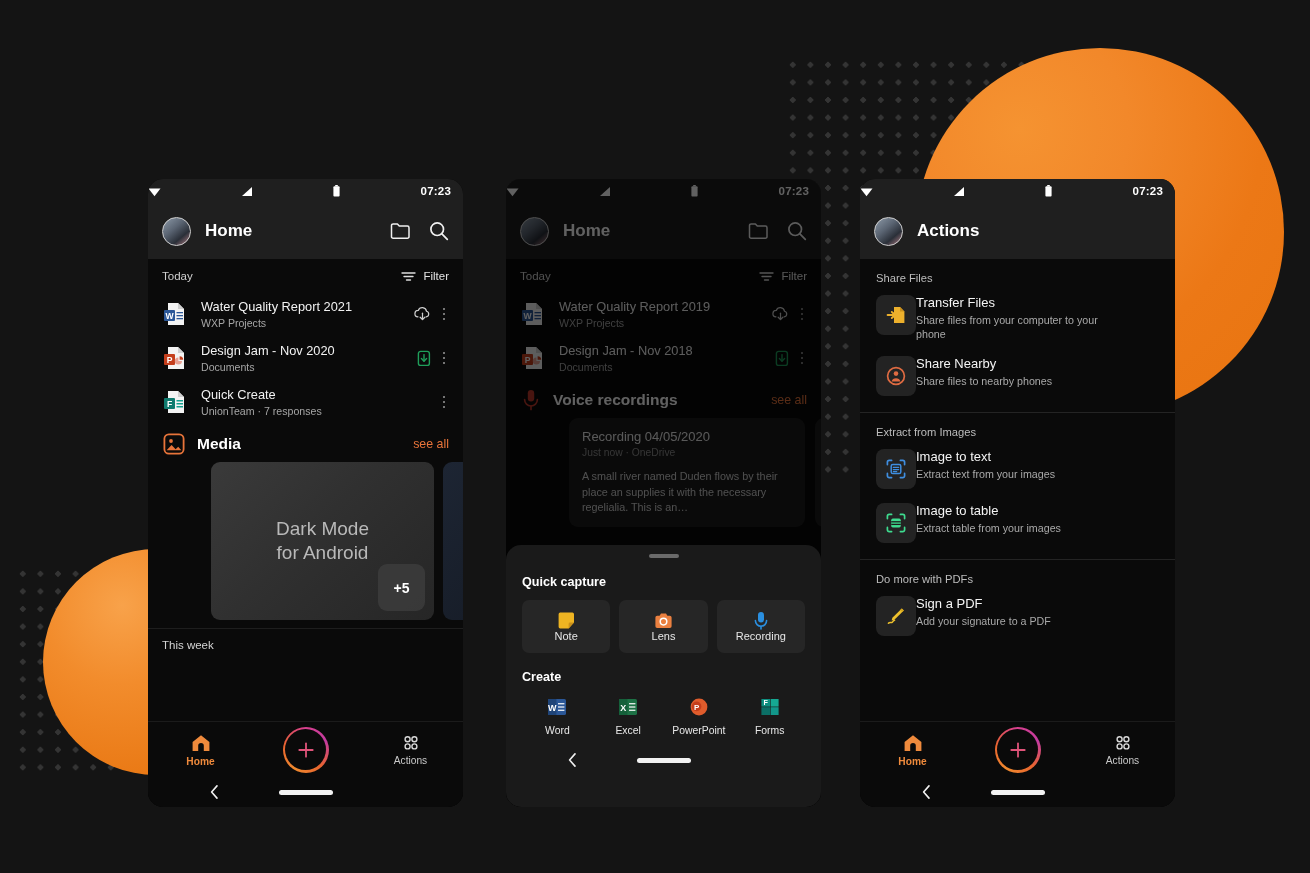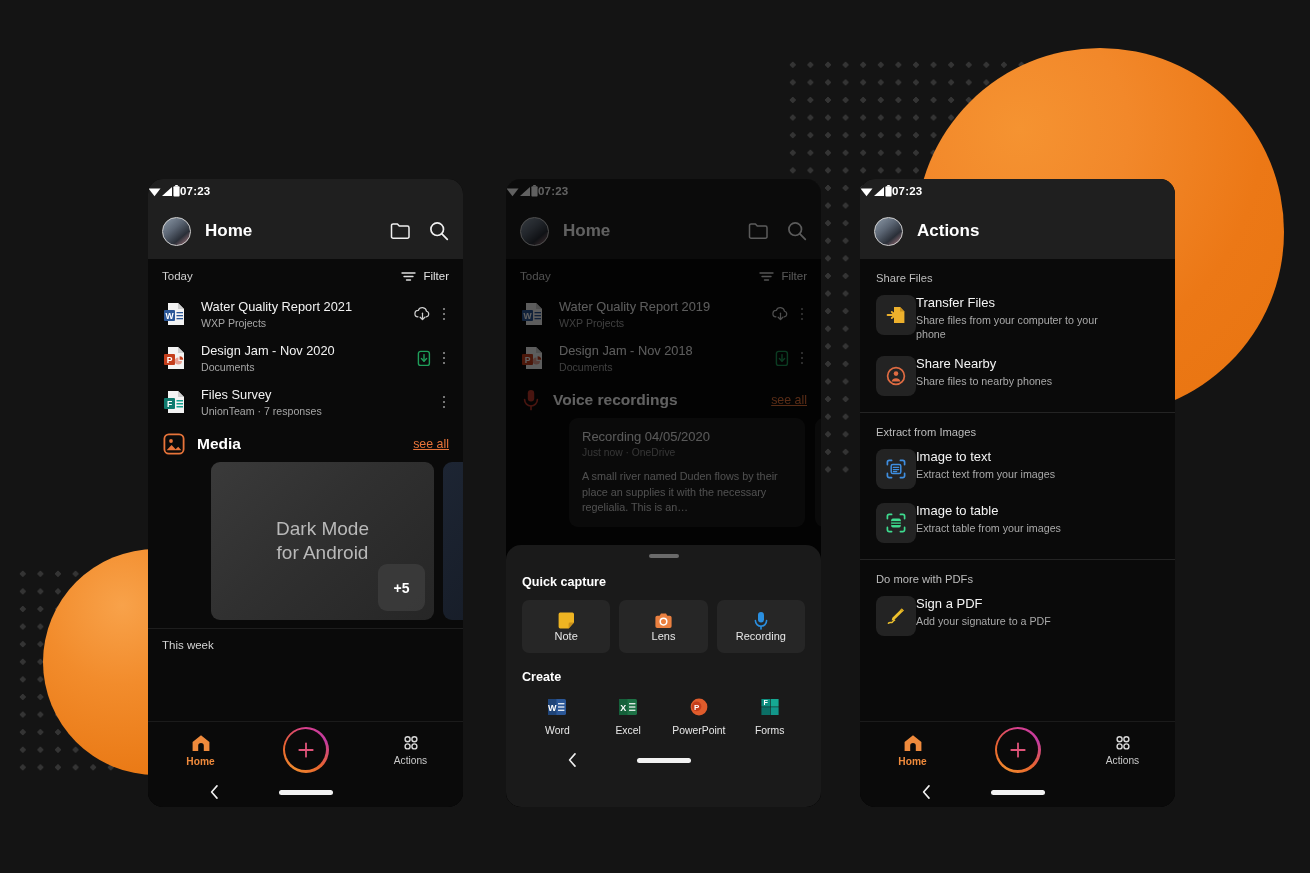--- a/index.html
+++ b/index.html
@@ -18,21 +18,21 @@
 
   
   .phone{position:absolute;border-radius:15px;overflow:hidden;background:#000;
          display:flex;flex-direction:column;}
   #phone1{left:148px;top:179px;width:315px;height:628px;}
   #phone2{left:506px;top:179px;width:315px;height:628px;}
   #phone3{left:860px;top:179px;width:315px;height:628px;}
   #phone2 .dim{position:absolute;inset:0;background:rgba(0,0,0,.62);z-index:40;pointer-events:none;}
 
   
-  .statusbar{height:24px;background:#1f1f1f;display:flex;align-items:center;justify-content:flex-start;
+  .statusbar{height:24px;background:#1f1f1f;display:flex;align-items:center;justify-content:space-between;
              padding:0 12px 0 0;flex:0 0 auto;}
   .sb-time{color:#fff;font-size:11.5px;font-weight:bold;letter-spacing:.2px;}
   .sb-ico{display:block;}
 
   
   .appbar{height:56px;background:#1f1f1f;display:flex;align-items:center;padding:0 14px;gap:14px;flex:0 0 auto;}
   .avatar{width:27px;height:27px;border-radius:50%;flex:0 0 auto;border:1.5px solid #cfcfcf;
           background:linear-gradient(140deg,#8d9aa8 0%,#5a6472 40%,#2a2f38 70%,#b8838a 100%);}
   .appbar-title{color:#fff;font-size:17px;font-weight:bold;flex:1;}
   .appbar-actions{display:flex;align-items:center;gap:18px;}
@@ -50,21 +50,21 @@
   .fi-texts{flex:1;min-width:0;}
   .fi-title{color:#f2f2f2;font-size:12.8px;line-height:1.25;}
   .fi-sub{color:#a6a6a6;font-size:10.6px;margin-top:2px;}
   .fi-trail{display:flex;align-items:center;gap:5px;}
   .kebab{width:14px;display:flex;flex-direction:column;align-items:center;gap:2.4px;}
   .kebab i{width:2.4px;height:2.4px;border-radius:50%;background:#9a9a9a;display:block;}
 
   
   .hdrrow{display:flex;align-items:center;gap:11px;padding:8px 14px 6px 14px;}
   .hdr-title{color:#fff;font-size:15.5px;font-weight:bold;flex:1;}
-  .seeall{color:#e8743a;font-size:12.4px;text-decoration:underline;}
+  .seeall{color:#e8743a;font-size:12.4px;}
 
   .mediastrip{display:flex;gap:9px;padding:0 0 0 63px;}
   .mtile{width:223px;height:158px;border-radius:9px;flex:0 0 auto;position:relative;
          background:linear-gradient(135deg,#3a3a3a 0%,#303030 45%,#262626 100%);
          display:flex;align-items:center;justify-content:center;}
   .mtile2{width:60px;background:linear-gradient(135deg,#1d2533 0%,#161c27 100%);}
   .mtext{color:#b9b9b9;font-size:19px;line-height:1.28;text-align:center;}
   .mbadge{position:absolute;right:9px;bottom:9px;width:47px;height:47px;border-radius:9px;
           background:rgba(60,60,60,.85);display:flex;align-items:center;justify-content:center;
           color:#fff;font-size:14px;font-weight:bold;}
@@ -234,21 +234,21 @@
               <path d="M18 4l6 6h-6z" fill="#cfcfcf"></path>
             <rect x="4" y="11" width="11" height="11" rx="1" fill="#0e7a6e"></rect>
             <text x="9.5" y="19.6" font-family="Liberation Sans" font-size="8.6" font-weight="bold" fill="#fff" text-anchor="middle">F</text>
             <g fill="#15a08f">
                 <rect x="16.5" y="13" width="6.5" height="1.5"></rect>
                 <rect x="16.5" y="16" width="6.5" height="1.5"></rect>
                 <rect x="16.5" y="19" width="6.5" height="1.5"></rect>
               </g>
           </svg>
           <div class="fi-texts">
-            <div class="fi-title">Files Survey</div>
+            <div class="fi-title">Quick Create</div>
             <div class="fi-sub">UnionTeam · 7 responses</div>
           </div>
           <div class="fi-trail">
             <span class="kebab">
                 <i></i>
                 <i></i>
                 <i></i>
               </span>
           </div>
         </div>

